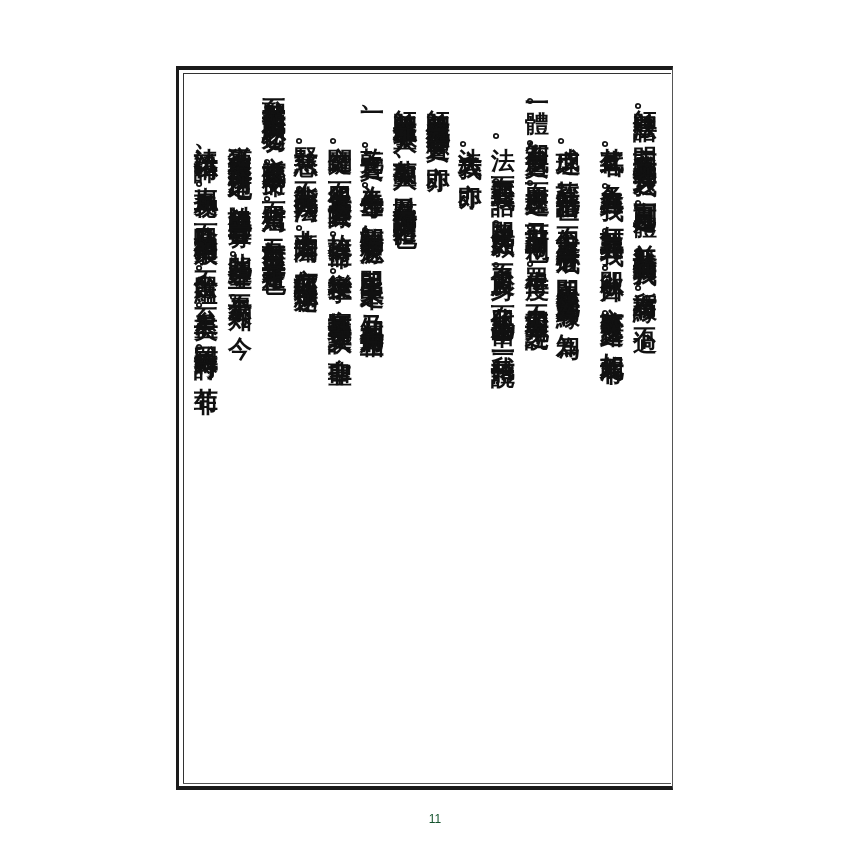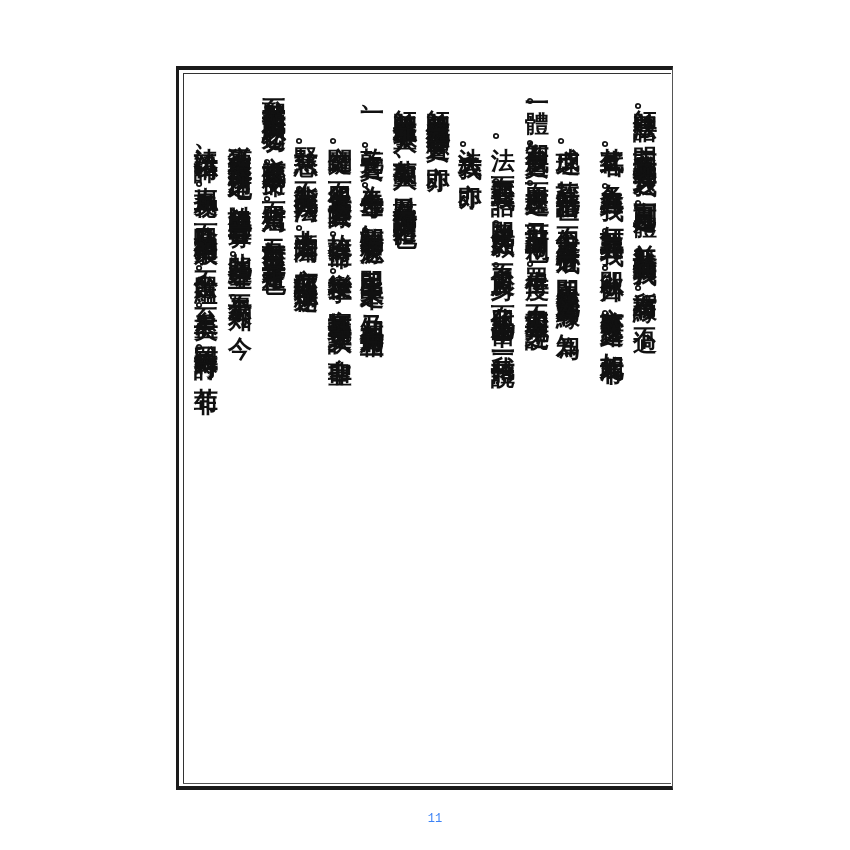--- a/index.html
+++ b/index.html
@@ -47,23 +47,23 @@
     line-height: 30px;
     letter-spacing: 2.6px;
     font-weight: bold;
     white-space: nowrap;
   }
   .page-number {
     position: absolute;
     left: 420px; top: 812px;
     width: 30px;
     text-align: center;
-    font-family: Liberation Mono, monospace;
+    font-family: Liberation Sans, sans-serif;
     font-size: 12px;
-    color: #3b82f6;
+    color: #14532d;
   }
 </style>
 </head>
 <body>
 
 <div class="page-frame"></div>
 <div class="inner-rule-left"></div>
 <div class="inner-rule-top"></div>
 <div class="inner-rule-bottom"></div>
 

